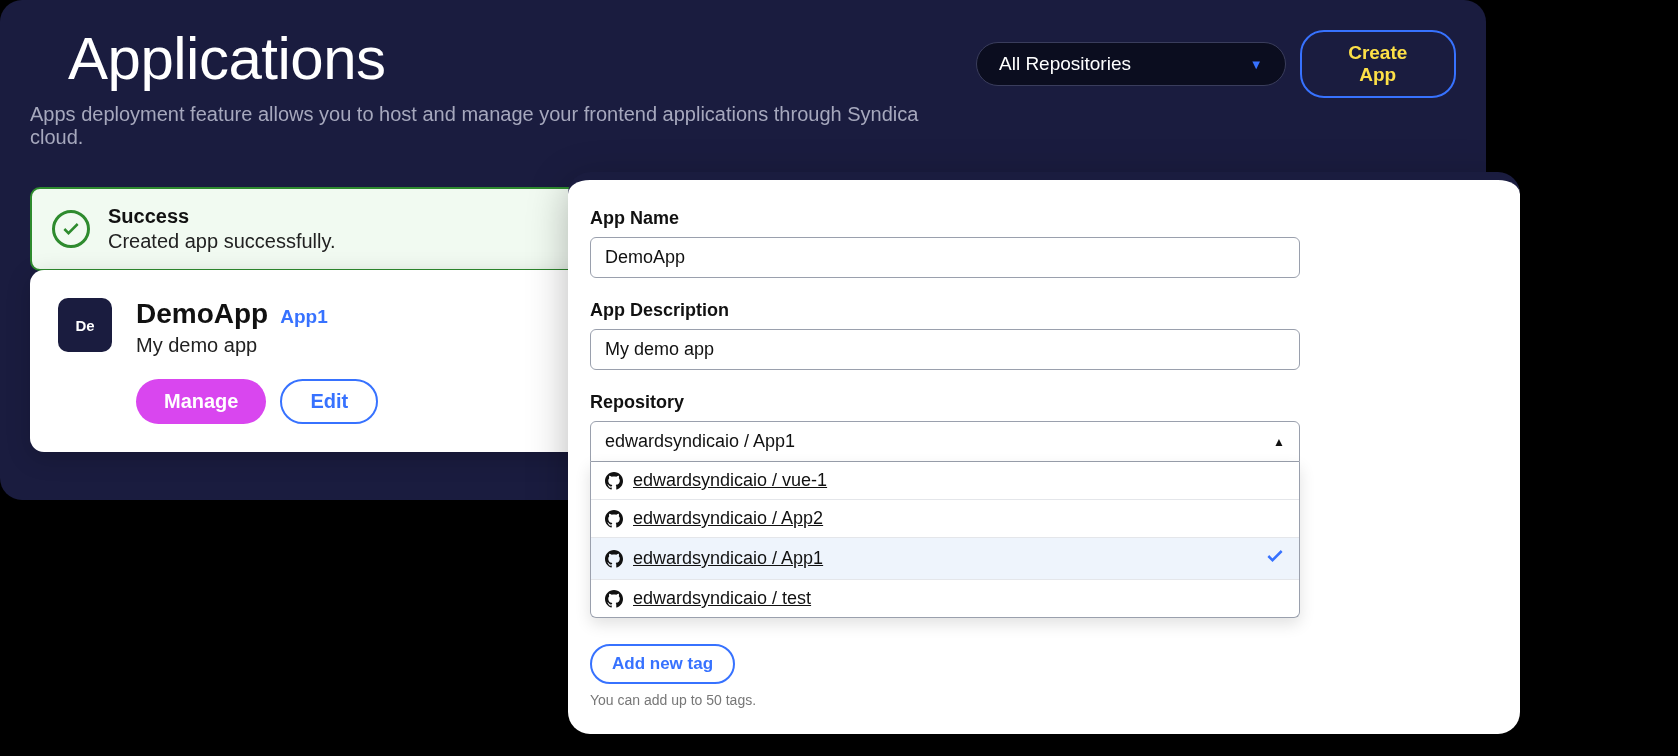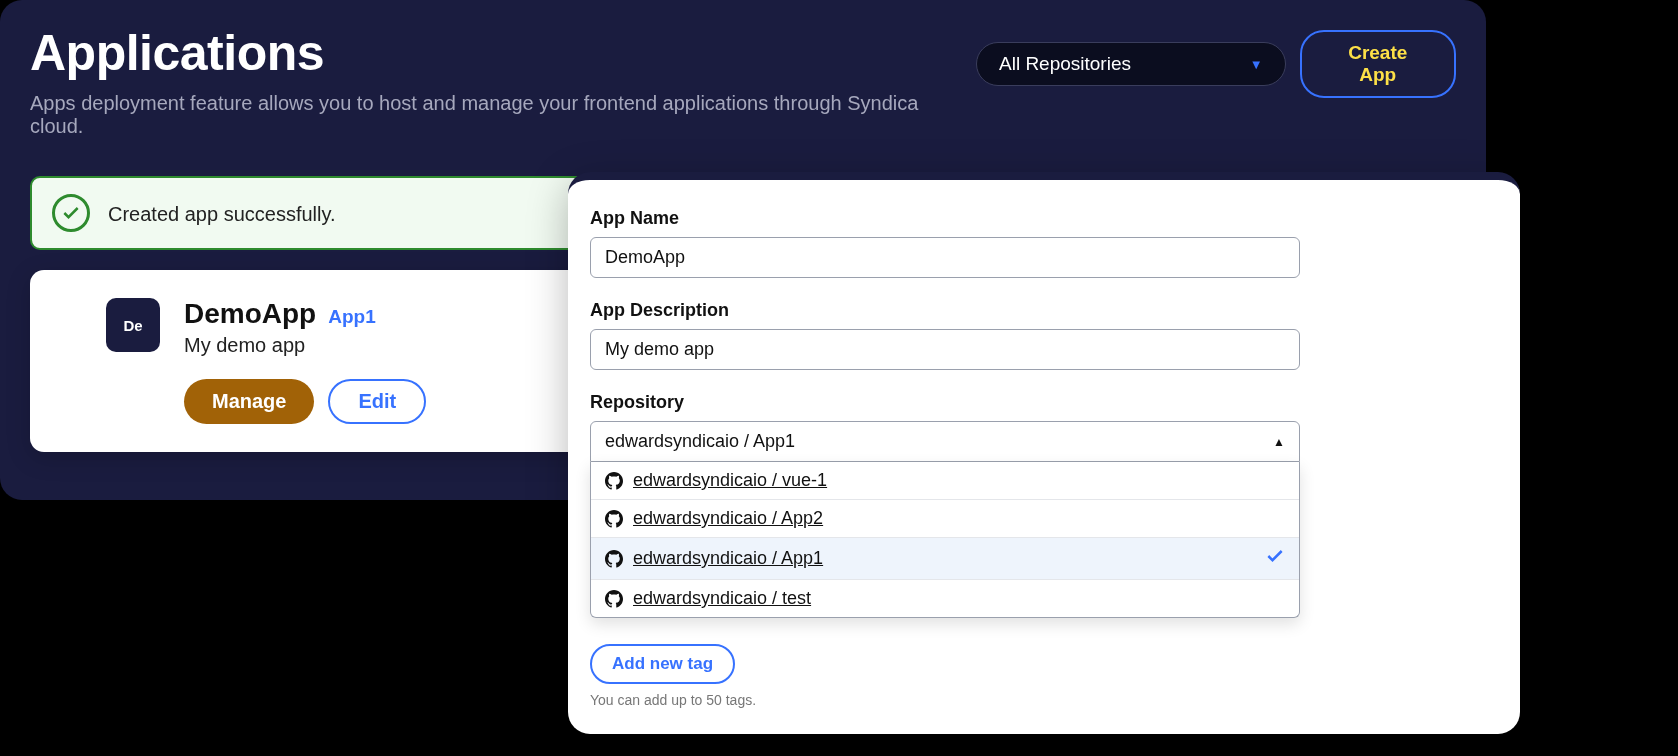--- a/index.html
+++ b/index.html
@@ -8,21 +8,21 @@
 .main-panel {
   position: absolute;
   left: 0; top: 0;
   width: 1486px; height: 500px;
   background: #1a1c3f;
   border-radius: 22px;
   padding: 24px 30px;
 }
 
 .header-row { display: flex; align-items: flex-start; justify-content: space-between; }
-.page-title { color: #fff; font-size: 50px; font-weight: 700; letter-spacing: -0.5px; }
+.page-title { color: #fff; font-size: 60px; font-weight: 400; letter-spacing: -0.5px; margin-left: 38px; }
 .page-subtitle { color: #a6a8bd; font-size: 20px; margin-top: 10px; }
 
 .header-actions { display: flex; gap: 14px; align-items: center; margin-top: 6px; }
 .repo-select {
   background: #0b0d1f;
   border: 1px solid #3a3d5c;
   border-radius: 24px;
   padding: 10px 22px;
   display: flex; align-items: center; justify-content: space-between;
   width: 310px;
@@ -63,29 +63,29 @@
   background: #fff;
   border-radius: 14px;
   padding: 28px;
   box-shadow: 0 6px 24px rgba(0,0,0,0.18);
   display: flex; gap: 24px; align-items: flex-start;
 }
 .app-avatar {
   width: 54px; height: 54px; border-radius: 10px;
   background: #1a1c3f; color: #fff;
   display: flex; align-items: center; justify-content: center;
-  font-size: 15px; font-weight: 600; margin-left: 48px;
+  font-size: 15px; font-weight: 600;
 }
 .app-name-row { display: flex; align-items: baseline; gap: 12px; }
 .app-name { font-size: 28px; font-weight: 800; color: #111; }
 .app-repo-link { color: #3772ff; font-size: 19px; font-weight: 600; }
 .app-desc { font-size: 20px; color: #222; margin-top: 4px; }
 .app-btn-row { display: flex; gap: 14px; margin-top: 22px; }
 .btn-manage {
-  background: #a16207; color: #fff; border: none;
+  background: #d946ef; color: #fff; border: none;
   border-radius: 24px; padding: 10px 28px;
   font-size: 20px; font-weight: 700;
 }
 .btn-edit {
   background: #fff; color: #3772ff; border: 2px solid #3772ff;
   border-radius: 24px; padding: 9px 28px;
   font-size: 20px; font-weight: 700;
 }
 
 .modal {
@@ -157,20 +157,21 @@
     </div>
   </div>
 
   <div class="alert">
     <span class="alert-icon">
       <svg viewBox="0 0 24 24" fill="none" stroke="currentColor" stroke-width="3">
           <polyline points="4,12 9,17 20,6"></polyline>
         </svg>
     </span>
     <div>
+      <div class="alert-title">Success</div>
       <div class="alert-msg">Created app successfully.</div>
     </div>
   </div>
 </div>
 
 <div class="app-card">
   <div class="app-avatar">De</div>
   <div>
     <div class="app-name-row">
       <span class="app-name">DemoApp</span>

